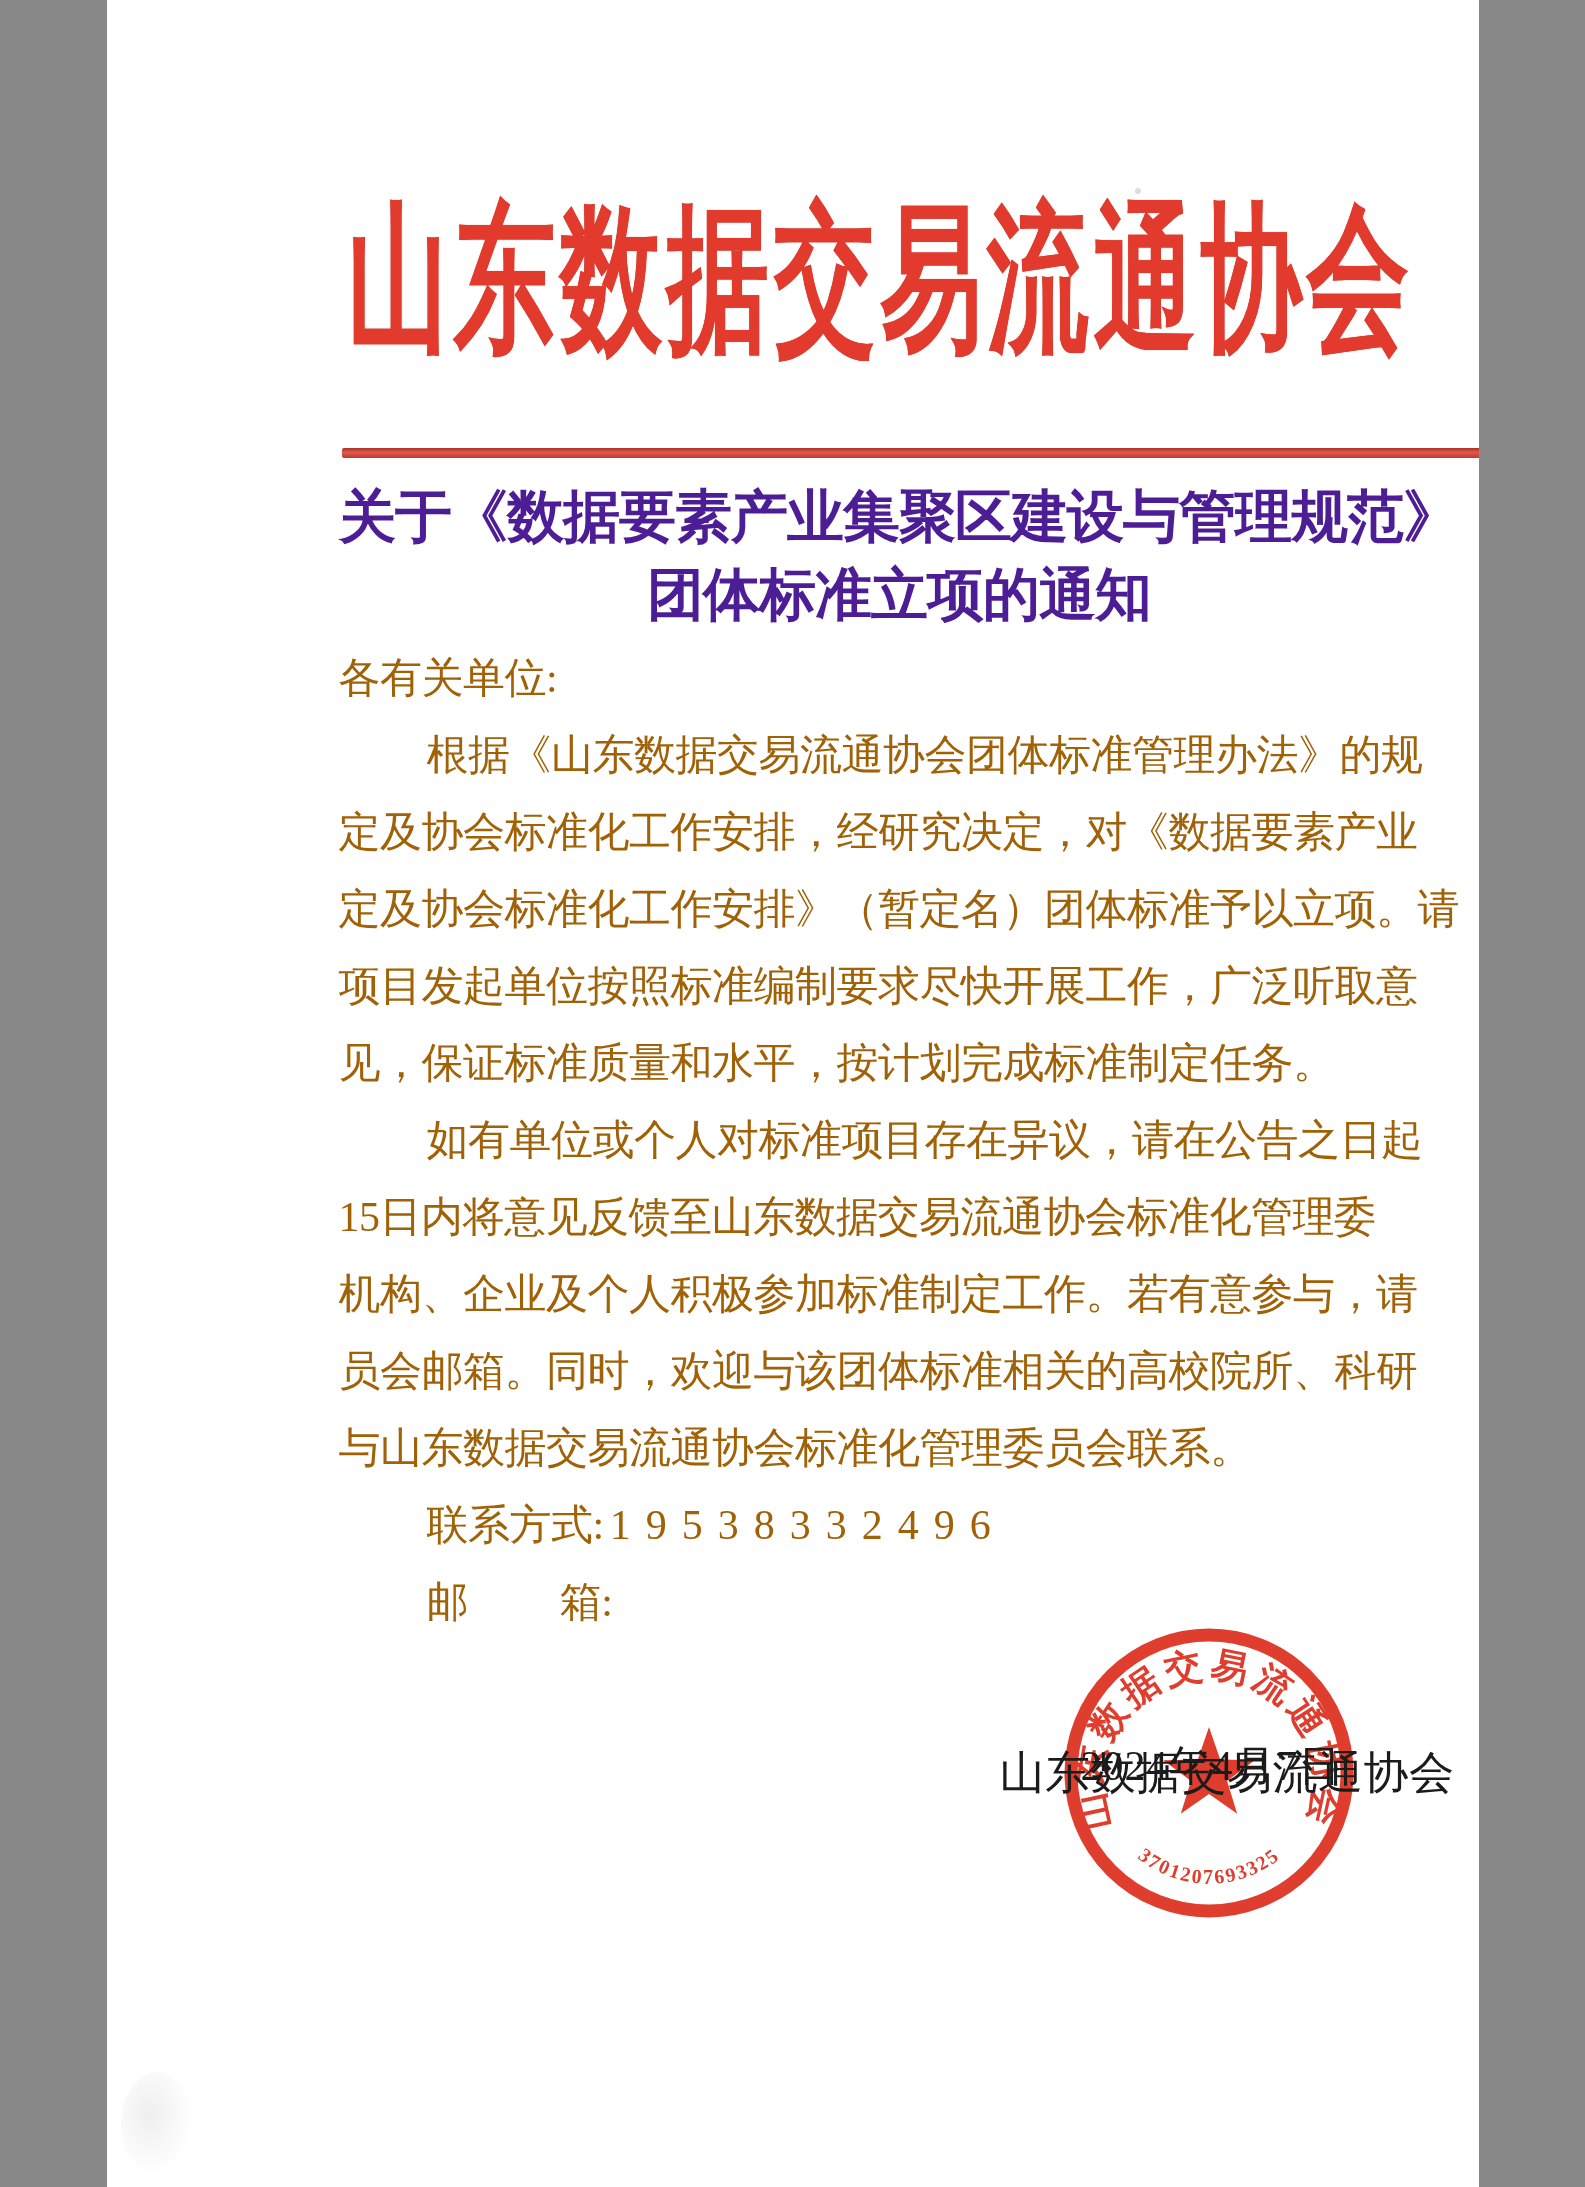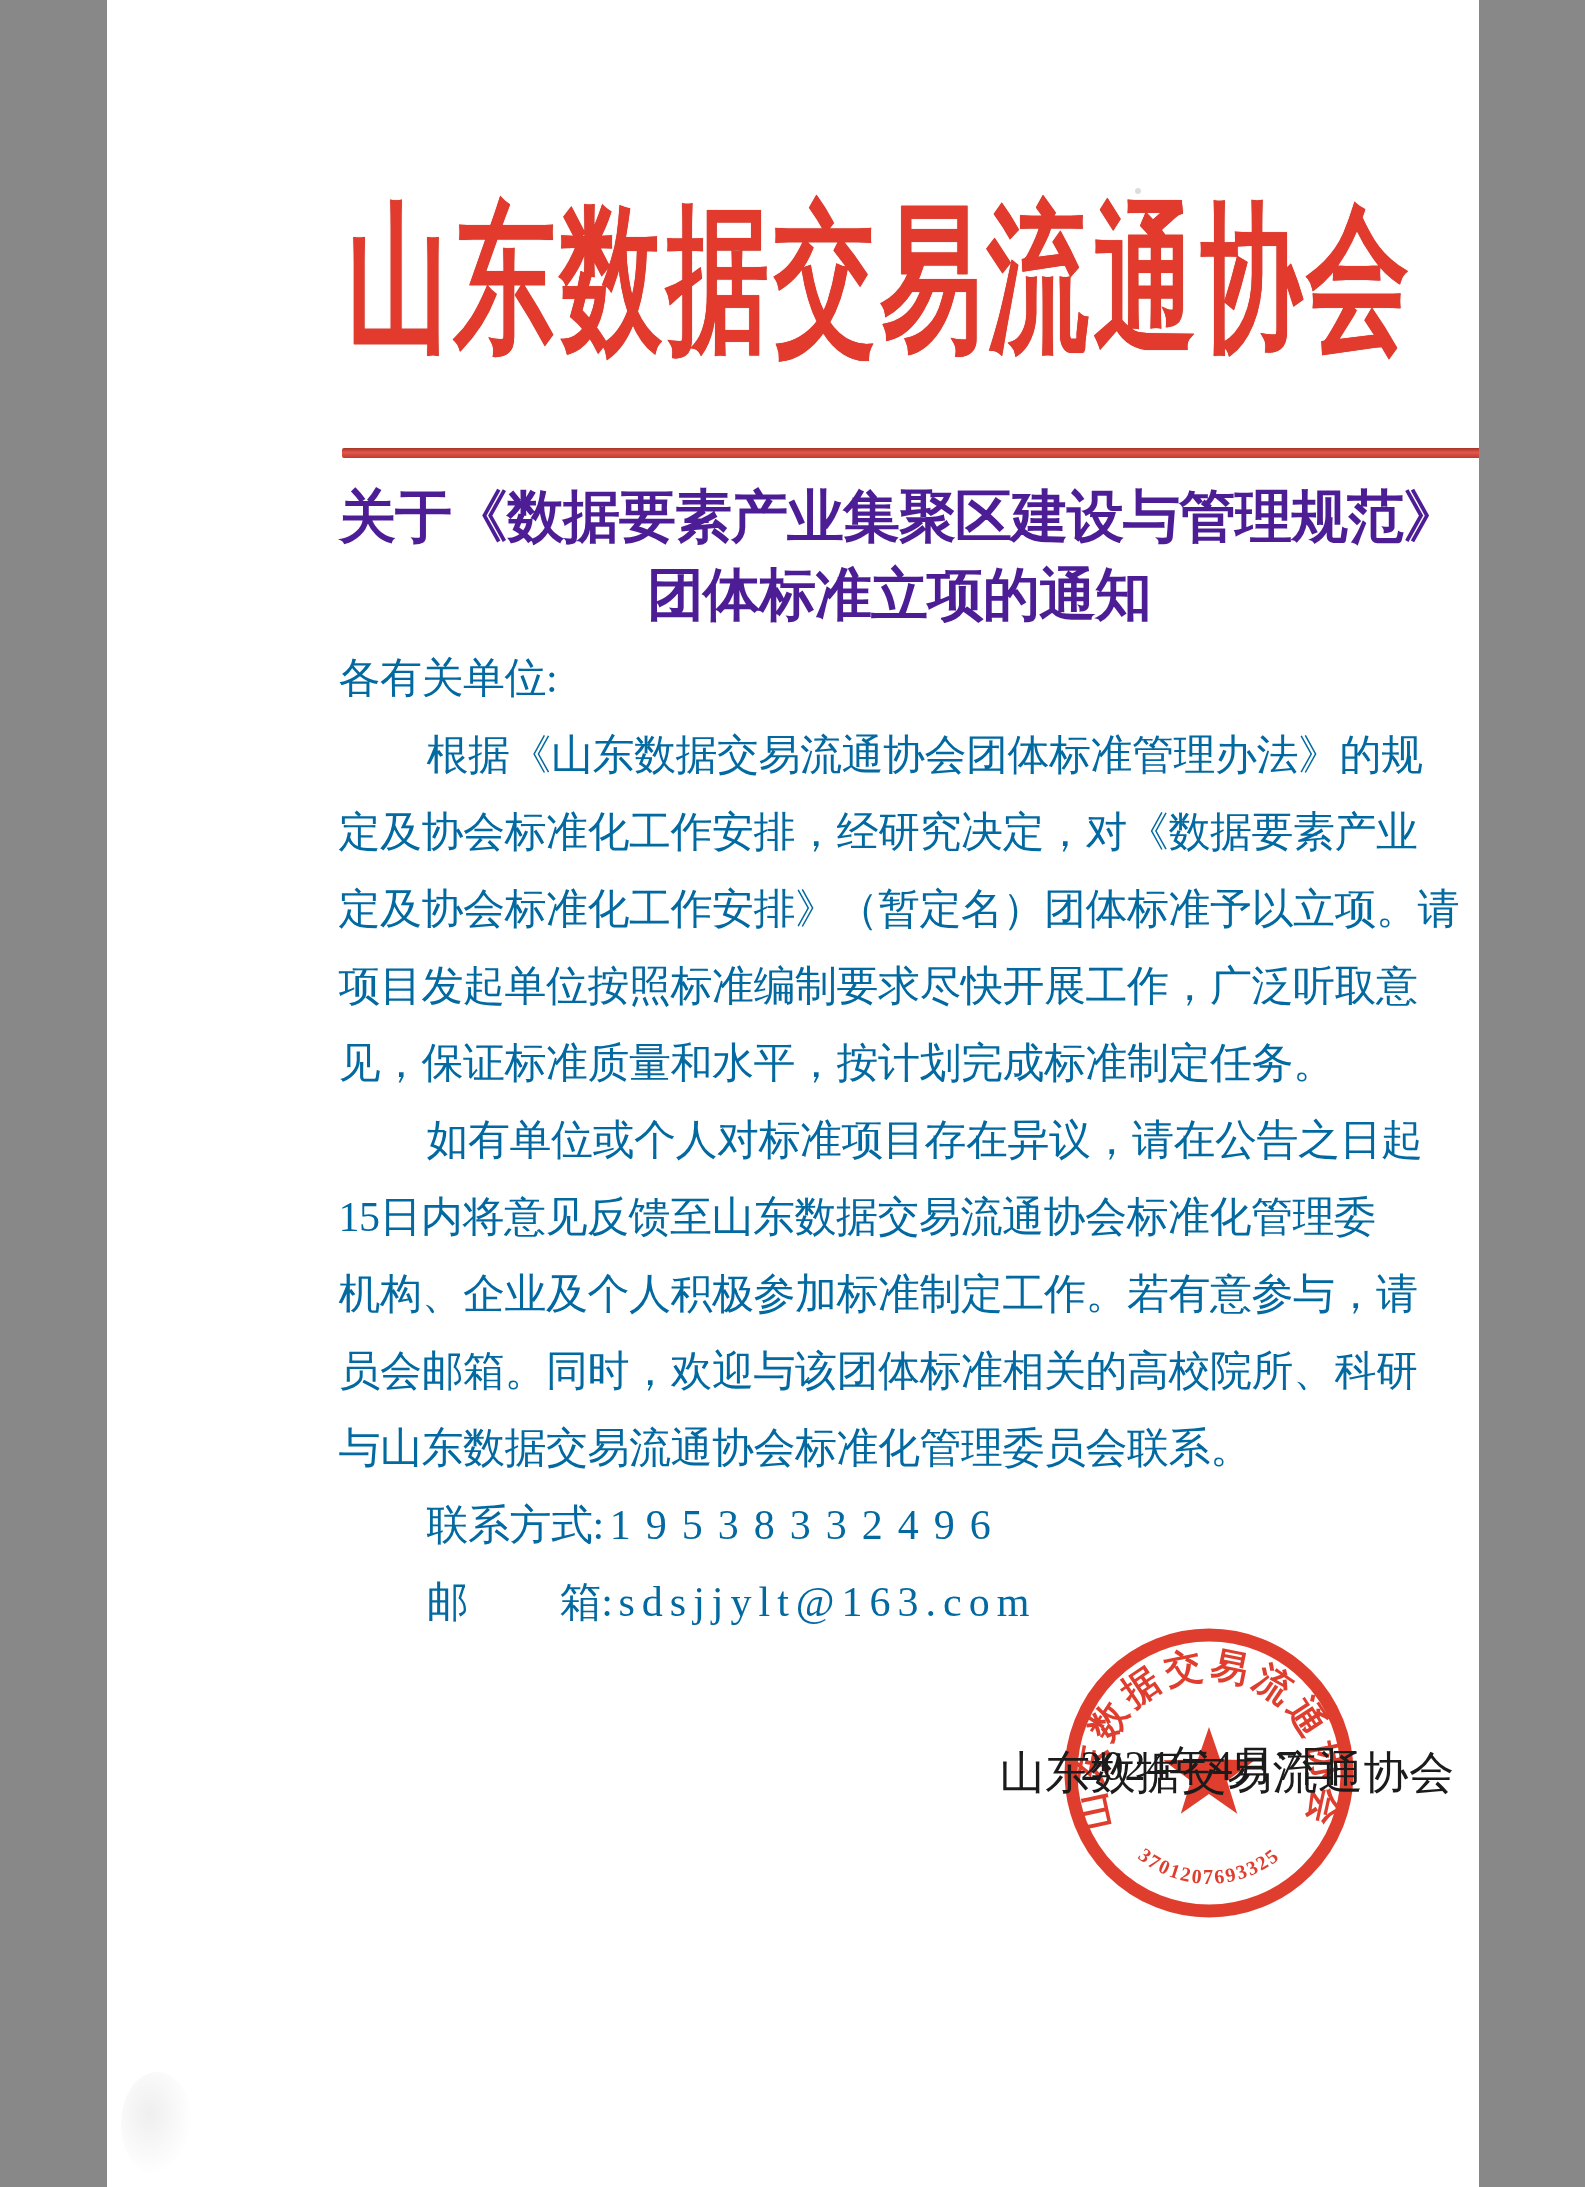--- a/index.html
+++ b/index.html
@@ -29,21 +29,21 @@
   
   .title{
     position:absolute;left:0;top:478px;width:1585px;
     text-align:center;font-size:57px;line-height:78px;font-weight:700;
     letter-spacing:-1px;color:#4c1d95;
   }
   
   .body{
     position:absolute;left:232px;top:640px;width:1075px;
     font-size:42px;line-height:77px;letter-spacing:-0.5px;
-    color:#0369a1;
+    color:#a16207;
   }
   .line{white-space:nowrap;}
   .indent{padding-left:88px;}
   .mailbox{display:inline-flex;width:186px;justify-content:space-between;}
   .num{letter-spacing:15px;padding-left:6px;text-align:right;}
   .email{letter-spacing:7px;padding-left:6px;}
   
   .sign-org{
     position:absolute;left:893px;top:1743px;
     font-size:45px;letter-spacing:0.5px;white-space:nowrap;z-index:3;
@@ -97,21 +97,21 @@
     <div class="line">机构、企业及个人积极参加标准制定工作。若有意参与，请</div>
     <div class="line">员会邮箱。同时，欢迎与该团体标准相关的高校院所、科研</div>
     <div class="line">与山东数据交易流通协会标准化管理委员会联系。</div>
     <div class="line indent">
       <span>联系方式:</span><span class="num">19538332496</span>
     </div>
     <div class="line indent">
       <span class="mailbox">
           <span>邮</span>
           <span>箱:</span>
-        </span><span class="email">sdsjjylt@163.com</span>
+        </span>
     </div>
   </div>
 
   <svg class="seal" viewBox="0 0 300 300">
     <circle cx="150" cy="150" r="138" fill="none" stroke="#dd2f1e" stroke-width="13"></circle>
     <polygon fill="#dd2f1e" points="150,104 161.2,136.6 195.7,137.2 168.1,157.9 178.2,190.8 150,171 121.8,190.8 131.9,157.9 104.3,137.2 138.8,136.6"></polygon>
     <path id="sealTopArc" d="M 50,196 A 106,106 0 1 1 250,196" fill="none"></path>
     <text font-size="37" letter-spacing="5">
       <textPath href="#sealTopArc" startOffset="50%" text-anchor="middle">山东数据交易流通协会</textPath>
     </text>

